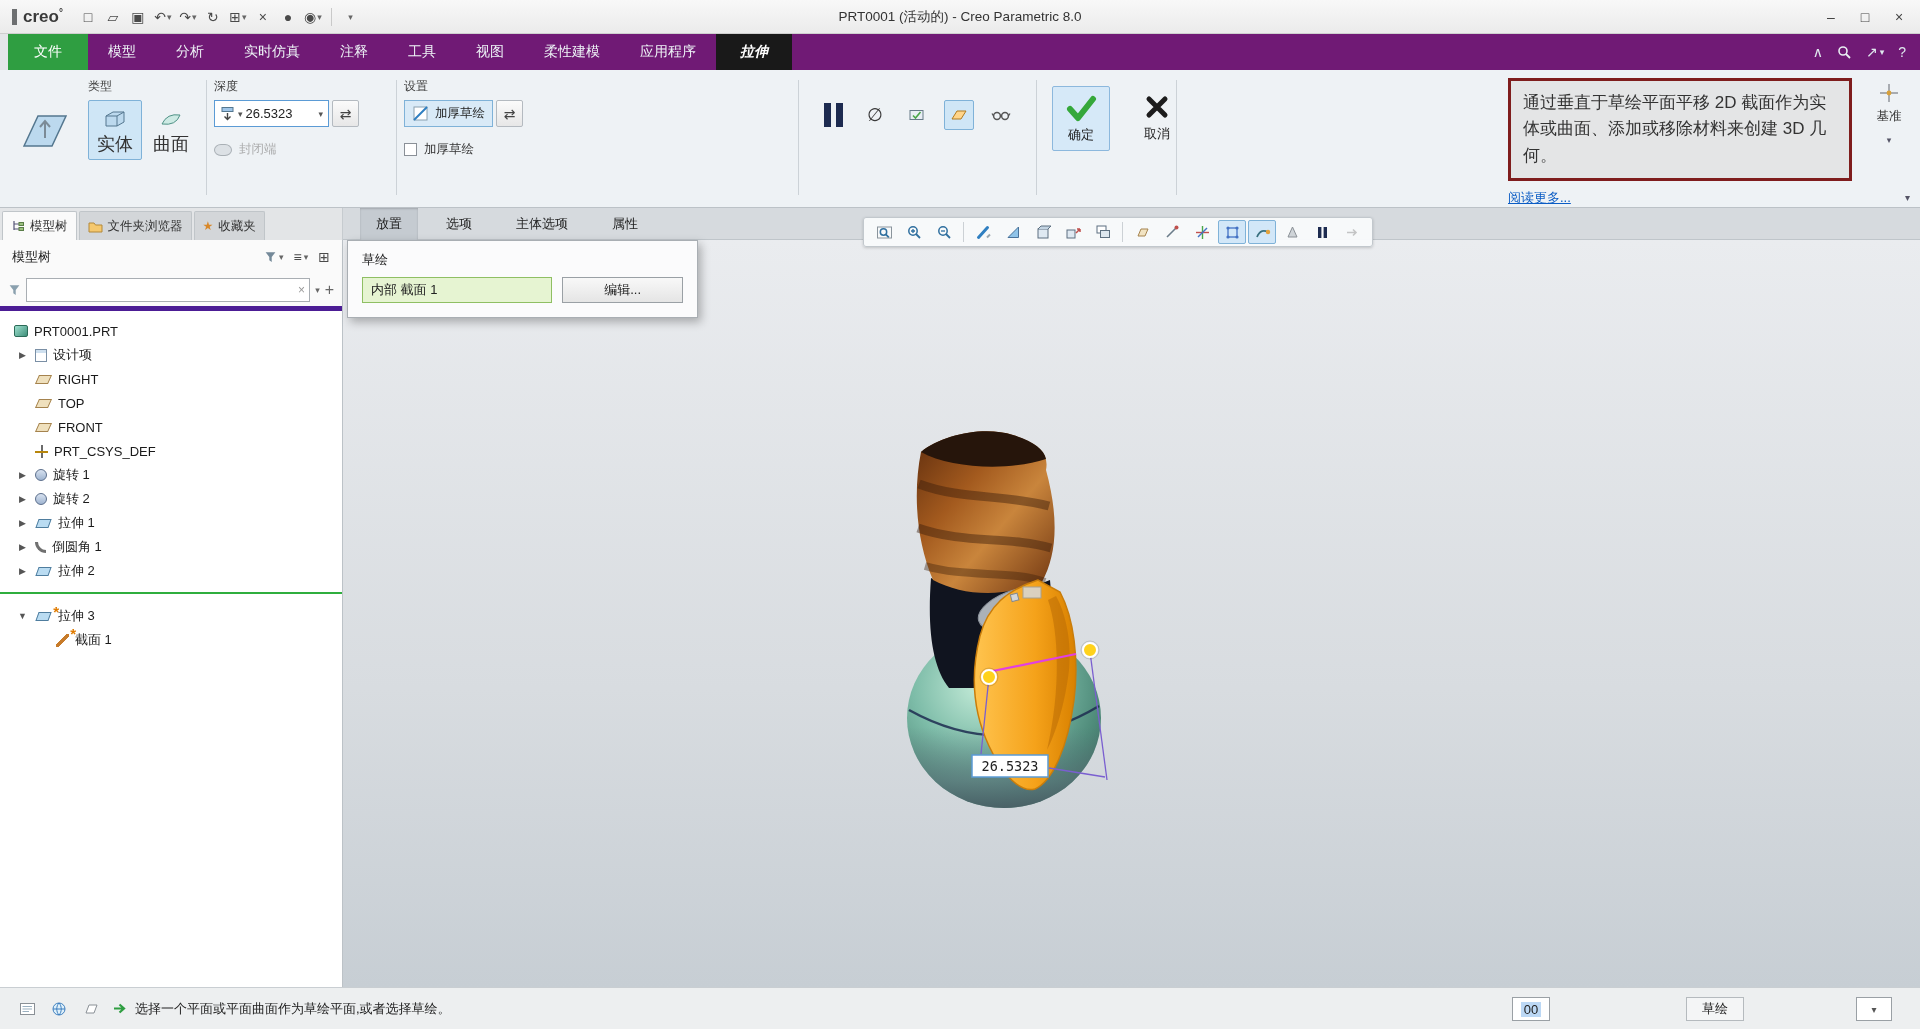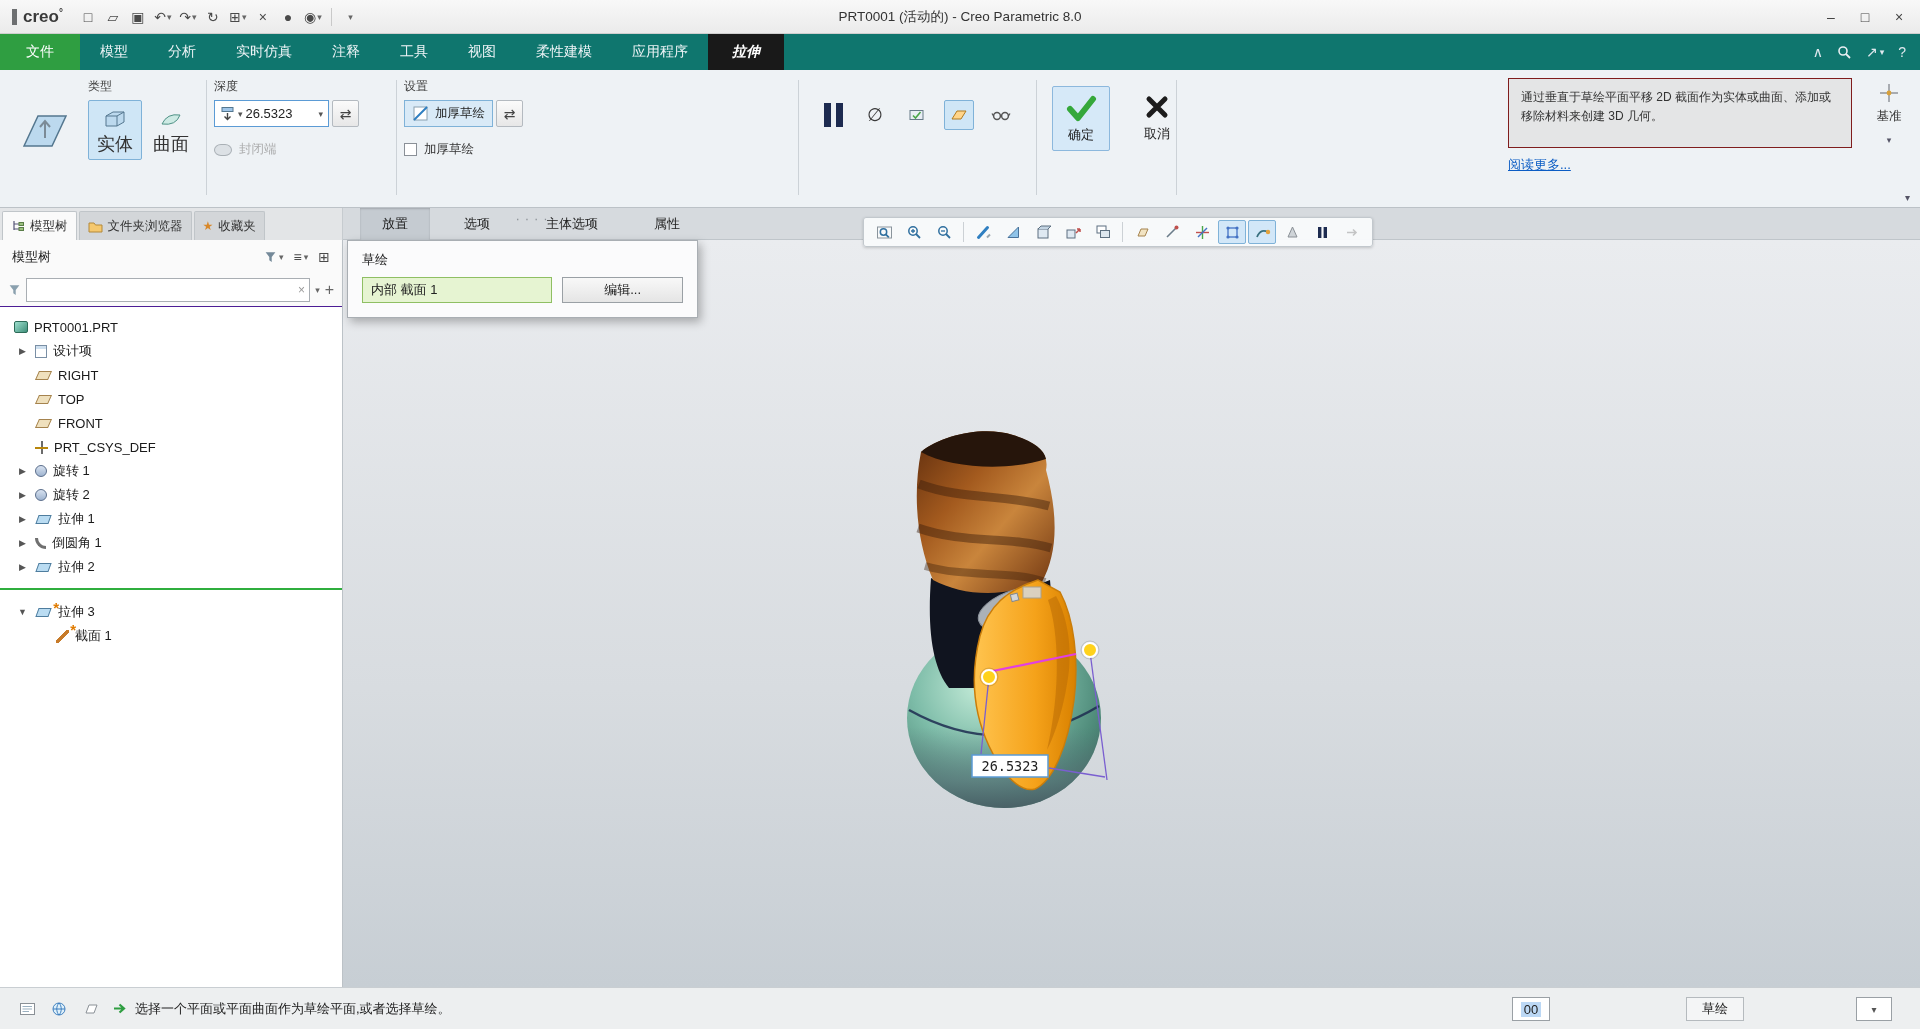--- a/index.html
+++ b/index.html
@@ -15,21 +15,21 @@
 .logo .deg{font-size:10px;margin-top:0}
 .tbtn{min-width:24px;height:24px;display:inline-flex;align-items:center;justify-content:center;
   border-radius:2px;color:#4a4a4a;font-size:14px;padding:0 2px}
 .tbtn .dd{font-size:9px;margin-left:1px;color:#666}
 .sep-v{width:1px;height:18px;background:#c9c9c9;margin:0 5px}
 .wtitle{position:absolute;left:0;right:0;text-align:center;font-size:13.5px;color:#333;pointer-events:none}
 .wctl{margin-left:auto;display:flex;gap:4px;z-index:2}
 .wbtn{width:30px;height:24px;display:flex;align-items:center;justify-content:center;font-size:14px;color:#444}
 
 
-.rtabs{position:absolute;top:34px;left:0;right:0;height:36px;background:#0f766e;display:flex;align-items:stretch;z-index:9}
+.rtabs{position:absolute;top:34px;left:8px;right:0;height:36px;background:#701a75;display:flex;align-items:stretch;z-index:9}
 .rtab{padding:8px 20px;display:flex;align-items:center;color:#eef4f7;font-size:14px}
 .rtab.file{background:#2f9e41;color:#fff;padding:0 26px}
 .rtab.active{background:#191919;color:#fff;font-style:italic;font-weight:bold;padding:0 24px}
 .rtabs-right{margin-left:auto;display:flex;align-items:center;gap:14px;padding-right:14px;color:#dfe8ee}
 .rico{display:inline-flex;align-items:center;font-size:14px;gap:2px;color:#dfe8ee}
 
 
 .rbody{position:absolute;top:70px;left:0;right:0;height:138px;background:#eef2f5;border-bottom:1px solid #bcc2c7;z-index:8}
 .gsep{position:absolute;top:10px;bottom:12px;width:1px;background:#ccd2d7}
 .glabel{font-size:12px;color:#3d3d3d;margin-bottom:5px}
@@ -56,49 +56,49 @@
 .g-preview{position:absolute;left:818px;top:30px;display:flex;align-items:center;gap:12px}
 .pvico{width:30px;height:30px;display:flex;align-items:center;justify-content:center;font-size:18px;
   color:#3a3a3a;border:1px solid transparent;border-radius:2px}
 .pvico.pressed{background:#cfe6f6;border-color:#7fb2d8}
 .pause{display:flex;gap:5px}
 .pause i{width:7px;height:24px;background:#1d2b50;display:block}
 .g-confirm{position:absolute;left:1052px;top:16px;display:flex;gap:18px}
 .okbtn,.cxbtn{width:58px;display:flex;flex-direction:column;align-items:center;gap:3px;padding:6px 2px;border-radius:2px;font-size:13px}
 .okbtn{background:#d6e9f8;border:1px solid #8cb8dd}
 .g-help{position:absolute;left:1508px;top:8px;width:344px}
-.helpbox{background:#e4e5e6;border:1px solid #7f1d1d;padding:9px 12px;font-size:12px;line-height:1.55;color:#333;min-height:70px}
+.helpbox{background:#e4e5e6;border:3px solid #7f1d1d;padding:9px 12px;font-size:17px;line-height:1.55;color:#333;min-height:70px}
 .helplink{display:inline-block;margin-top:8px;color:#0b5cc4;text-decoration:underline;font-size:13px;cursor:pointer}
 .g-datum{position:absolute;left:1864px;top:12px;width:50px;display:flex;flex-direction:column;align-items:center;gap:4px;font-size:12.5px;color:#333}
 .g-datum .dd{font-size:9px;color:#556;margin-top:6px}
 .collapse-r{position:absolute;right:10px;bottom:4px;font-size:10px;color:#556}
 
 
 .band{position:absolute;top:208px;left:0;right:0;height:32px;background:#d6dade;border-bottom:1px solid #bfc5ca;z-index:7}
 .navtabs{position:absolute;left:0;top:0;width:343px;height:32px;background:#e3e5e7;display:flex;
   align-items:flex-end;padding:2px 2px 0;gap:2px;border-right:1px solid #c6cbcf}
 .ntab{display:flex;align-items:center;gap:5px;font-size:12.5px;padding:0 8px;height:29px;
   border:1px solid #c0c5c9;border-bottom:none;background:#d3d6d9;border-radius:2px 2px 0 0;color:#333;white-space:nowrap}
 .ntab.active{background:#fafafa}
 .dtabs{position:absolute;left:360px;top:0;height:32px;display:flex}
-.dtab{padding:0 22px;margin-right:12px;display:flex;align-items:center;font-size:13px;color:#222}
+.dtab{padding:0 16px;margin-right:12px;display:flex;align-items:center;font-size:13px;color:#222}
 .dtab.active{background:#c5cbd1;box-shadow:inset 0 1px 2px rgba(0,0,0,.18)}
 .dots{position:absolute;left:516px;top:3px;color:#8b9196;font-size:13px;letter-spacing:1px}
 
 
 .navp{position:absolute;left:0;top:240px;width:343px;bottom:42px;background:#fafafa;
   border-right:1px solid #bcc2c7;display:flex;flex-direction:column;z-index:6}
 .navhead{height:34px;display:flex;align-items:center;padding:0 12px;gap:10px}
 .navhead .ttl{font-size:13px;color:#222;margin-right:auto}
 .nbtn{display:inline-flex;align-items:center;gap:2px;color:#4a4a4a;font-size:14px}
 .nbtn .dd{font-size:9px;color:#666}
 .navsearch{height:32px;display:flex;align-items:center;padding:0 8px;gap:5px}
 .sinput{flex:1;height:24px;border:1px solid #a9aeb3;background:#fff;position:relative;display:flex;align-items:center;padding:0 18px 0 6px}
 .sclear{position:absolute;right:4px;color:#999;font-size:12px}
-.tree{flex:1;background:#fff;border-top:1px solid #4c1d95;padding-top:8px;overflow:hidden;font-size:13px}
+.tree{flex:1;background:#fff;border-top:5px solid #4c1d95;padding-top:8px;overflow:hidden;font-size:13px}
 .trow{height:24px;display:flex;align-items:center;gap:6px;padding-left:16px;white-space:nowrap;color:#1a1a1a}
 .trow.root{padding-left:14px}
 .trow.child2{padding-left:56px}
 .trow .arrow{width:13px;text-align:center;font-size:9px;color:#555;flex:none}
 .icwrap{position:relative;flex:none;display:inline-flex;align-items:center}
 .ic{flex:none;display:inline-block;position:relative}
 .ic-part{width:14px;height:12px;background:linear-gradient(135deg,#9fe0cf,#3f8f7a);border:1px solid #2c6b58;border-radius:2px}
 .ic-doc{width:12px;height:13px;background:#fff;border:1px solid #7a8fa5;box-shadow:inset 0 3px 0 #cfe0ef}
 .ic-plane{width:13px;height:9px;background:#efe0bd;border:1px solid #a5834e;transform:skewX(-24deg);margin:0 2px}
 .ic-csys{width:13px;height:13px}

